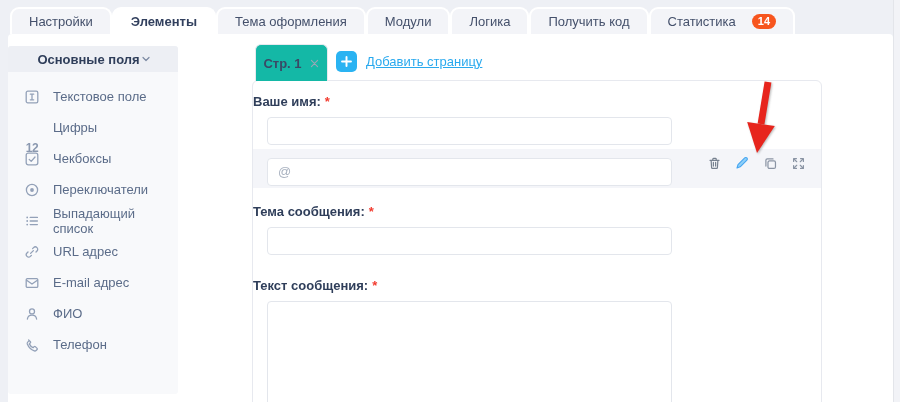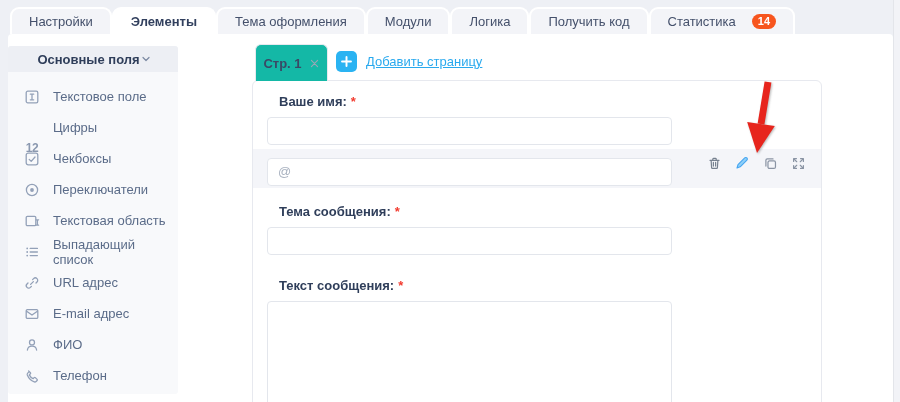--- a/index.html
+++ b/index.html
@@ -53,21 +53,21 @@
   }
   .add-link{color:var(--link); text-decoration:underline; font-weight:normal; cursor:pointer;}
   .panel{
     position:absolute; left:244px; top:46px; width:570px; bottom:-8px; z-index:1;
     background:#fff; border:1px solid #e7e9ef; border-radius:6px; overflow:hidden;
   }
   .panel-inner{padding-top:13px;}
   .field{margin-bottom:4px; position:relative;}
   .field.selected{background:var(--highlight); padding:9px 0 2px; margin-bottom:16px;}
   .field:nth-child(3){margin-bottom:23px;}
-  .flabel{margin:0 26px 8px; font-weight:bold; color:#2f3e5a;}
+  .flabel{margin:0 0 8px; font-weight:bold; color:#2f3e5a;}
   .req{color:var(--asterisk); margin-left:4px; font-weight:bold;}
   .fctrl{margin:0 14px;}
   .input-wrap{position:relative; width:405px;}
   .tinput, .tarea{
     width:405px; border:1px solid #e3e6ec; border-radius:4px; background:#fff;
     font-family:"Liberation Sans", sans-serif; font-size:13px; color:#333; outline:none;
   }
   .tinput{height:28px; padding:0 10px;}
   .tinput.with-at{padding-left:30px;}
   .at{position:absolute; left:11px; top:7px; color:#a9b2c0; font-size:13px; line-height:13px;}
@@ -144,29 +144,20 @@
           <span>Чекбоксы</span>
         </div>
         <div class="side-item">
           <span class="ic">
             <svg viewBox="0 0 16 16" width="16" height="16" fill="none" stroke="currentColor" stroke-width="1.3" stroke-linecap="round" stroke-linejoin="round">
               <circle cx="8" cy="8" r="5.6"></circle>
               <circle cx="8" cy="8" r="1.9" fill="currentColor" stroke="none"></circle>
             </svg>
           </span>
           <span>Переключатели</span>
-        </div>
-        <div class="side-item">
-          <span class="ic">
-            <svg viewBox="0 0 16 16" width="16" height="16" fill="none" stroke="currentColor" stroke-width="1.3" stroke-linecap="round" stroke-linejoin="round">
-              <rect x="2.2" y="3.4" width="9.6" height="9.2" rx="1.2"></rect>
-              <path d="M12.2 6.8h2.4M13.4 6.8v5.4M12.2 12.2h2.4"></path>
-            </svg>
-          </span>
-          <span>Текстовая область</span>
         </div>
         <div class="side-item">
           <span class="ic">
             <svg viewBox="0 0 16 16" width="16" height="16" fill="none" stroke="currentColor" stroke-width="1.3" stroke-linecap="round" stroke-linejoin="round">
               <circle cx="3.2" cy="4.4" r=".9" fill="currentColor" stroke="none"></circle>
               <circle cx="3.2" cy="8" r=".9" fill="currentColor" stroke="none"></circle>
               <circle cx="3.2" cy="11.6" r=".9" fill="currentColor" stroke="none"></circle>
               <path d="M6.2 4.4h7.2M6.2 8h7.2M6.2 11.6h7.2"></path>
             </svg>
           </span>

